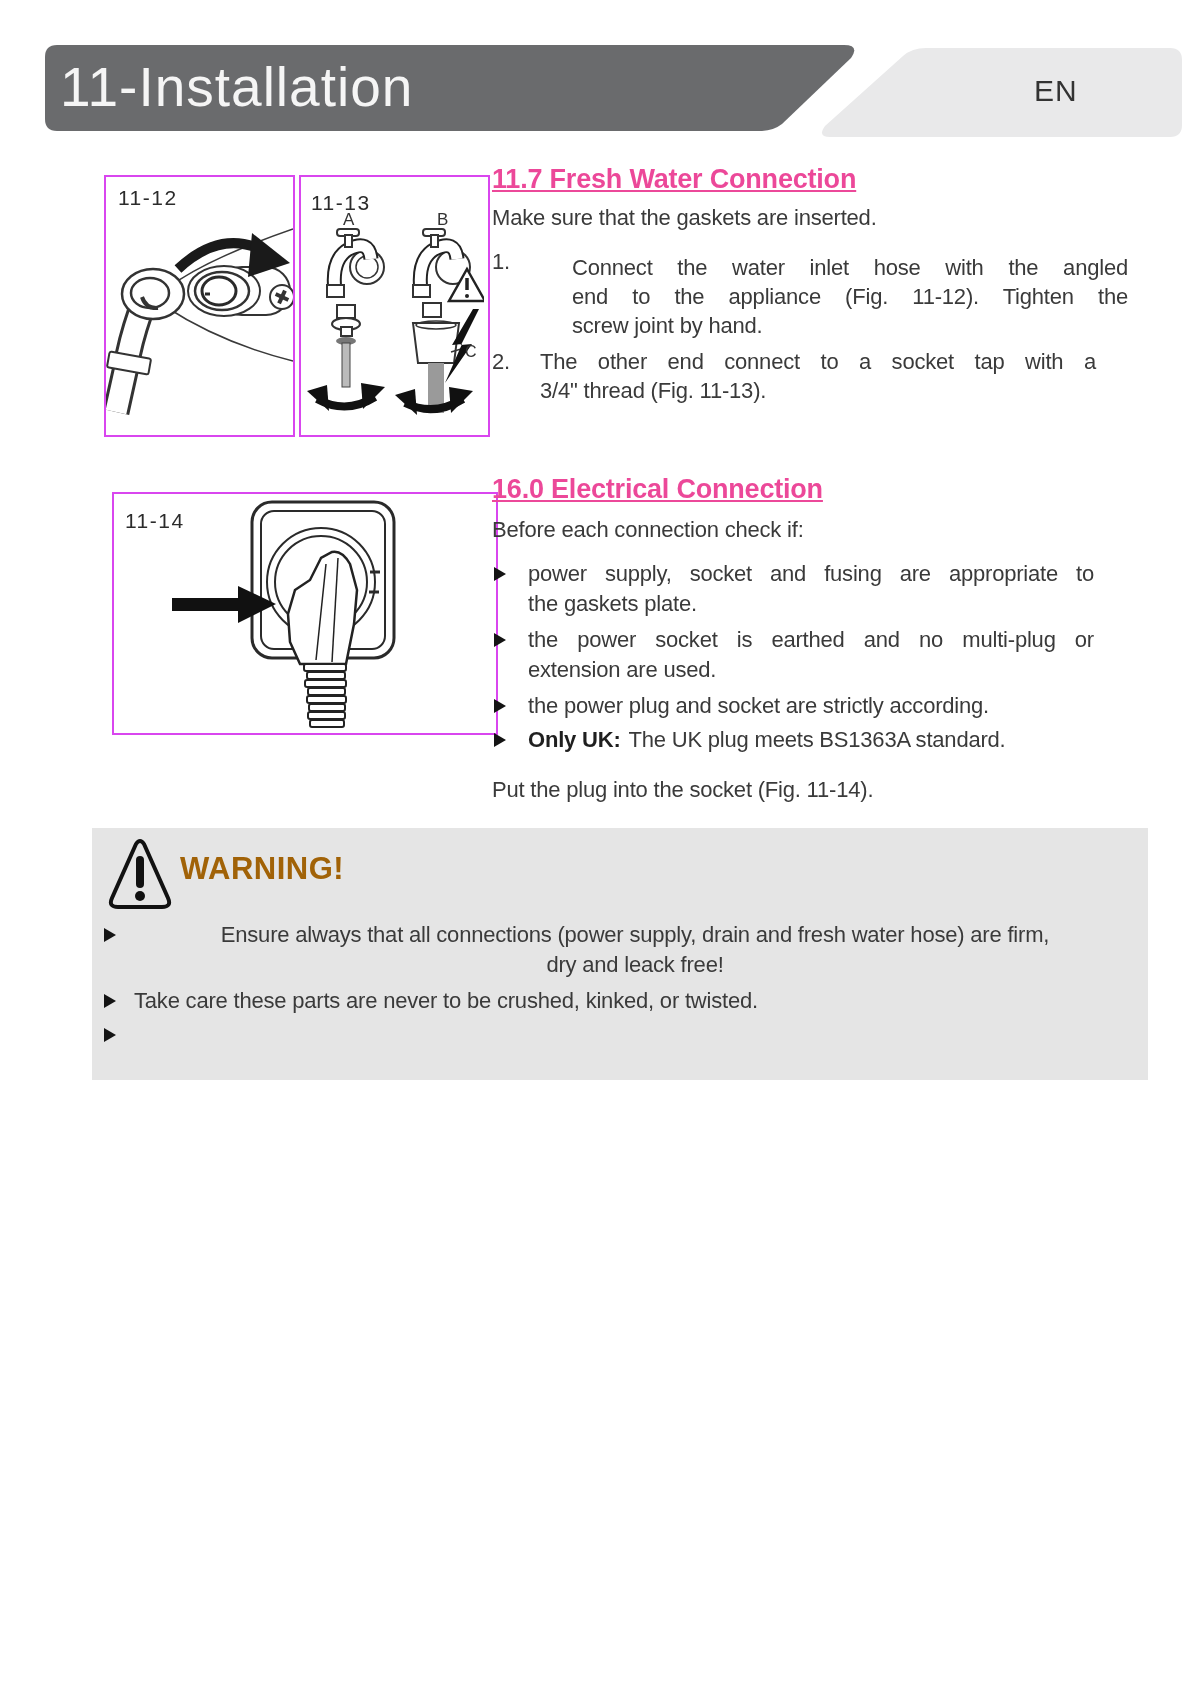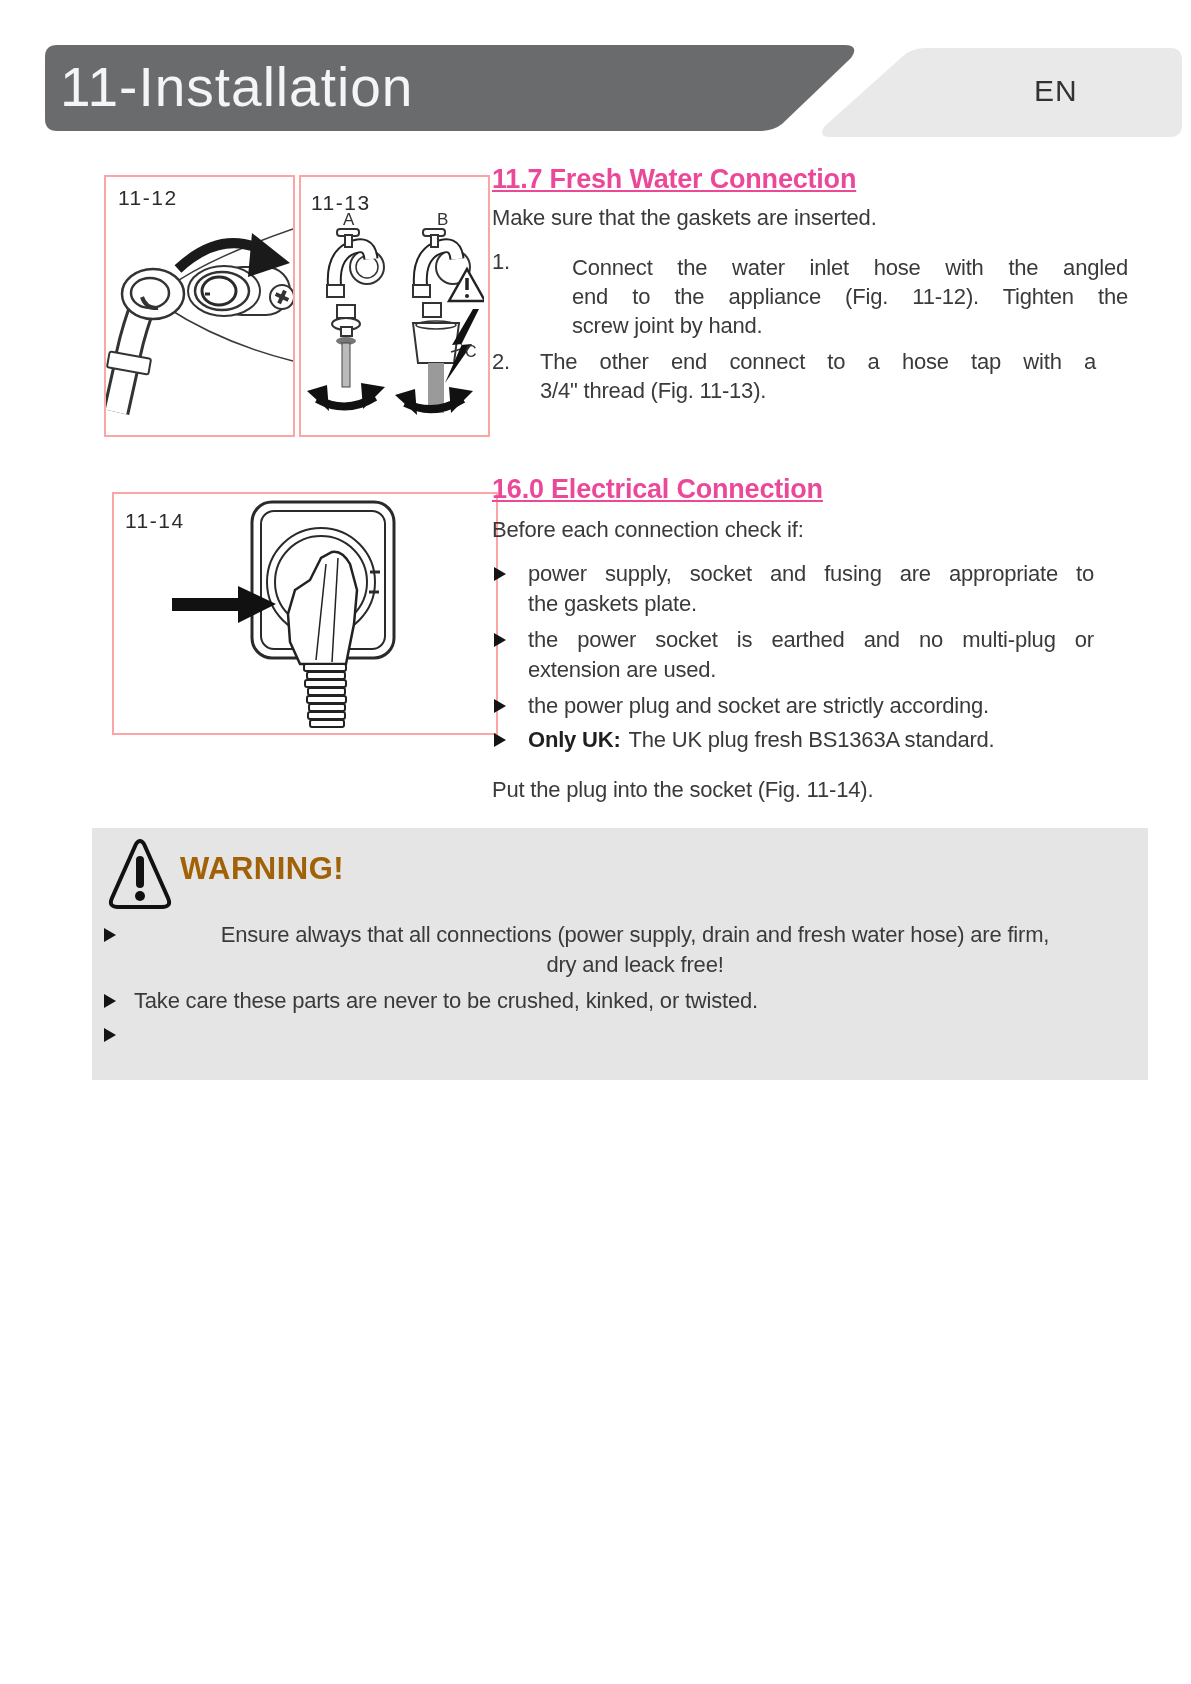--- a/index.html
+++ b/index.html
@@ -4,21 +4,21 @@
 <style>
   html,body{margin:0;padding:0;}
   body{background:#ffffff;font-family:"Liberation Sans", sans-serif;}
   .page{position:relative;width:1191px;height:1332px;background:#fff;overflow:hidden;}
   .abs{position:absolute;}
   .body-text{font-size:22px;color:#3a3a3a;letter-spacing:-0.2px;}
   .heading{font-size:27px;font-weight:bold;color:#ec4899;letter-spacing:-0.2px;text-decoration:underline;}
   .line29{height:29px;line-height:29px;white-space:nowrap;}
   .line30{height:30px;line-height:30px;white-space:nowrap;}
   .stretch{text-align:justify;text-align-last:justify;}
-  .fig-box{position:absolute;border:2px solid #fca5a5;background:#fff;overflow:hidden;}
+  .fig-box{position:absolute;border:2px solid #d946ef;background:#fff;overflow:hidden;}
   .fig-label{position:absolute;font-size:21px;color:#2b2b2b;letter-spacing:1.5px;white-space:nowrap;}
   .tri-marker{width:0;height:0;border-left:12px solid #141414;border-top:7px solid transparent;border-bottom:7px solid transparent;}
   .warn-box{position:absolute;left:92px;top:828px;width:1056px;height:252px;background:#e5e5e5;}
   .warn-title{font-size:31px;font-weight:bold;color:#a16207;letter-spacing:0.5px;}
   .page-num{font-size:26px;color:#222;}
   .title-text{font-size:55px;color:#f5f5f5;letter-spacing:1px;white-space:nowrap;}
   .lang-text{font-size:30px;color:#333;letter-spacing:1px;}
   .bold-lead{font-weight:bold;margin-right:8px;color:#1f1f1f;}
   svg text{font-family:"Liberation Sans",sans-serif;}
 </style>
@@ -139,21 +139,21 @@
 
   <div class="abs body-text line29" style="left:492px;top:247px;">1.</div>
   <div class="abs body-text" style="left:540px;top:253px;width:556px;margin-left:32px;">
     <div class="line29 stretch">Connect the water inlet hose with the angled</div>
     <div class="line29 stretch">end to the appliance (Fig. 11-12). Tighten the</div>
     <div class="line29">screw joint by hand.</div>
   </div>
 
   <div class="abs body-text line29" style="left:492px;top:347px;">2.</div>
   <div class="abs body-text" style="left:540px;top:347px;width:556px;">
-    <div class="line29 stretch">The other end connect to a hose tap with a</div>
+    <div class="line29 stretch">The other end connect to a socket tap with a</div>
     <div class="line29">3/4" thread (Fig. 11-13).</div>
   </div>
 
   <div class="abs heading" style="left:492px;top:474px;">16.0 Electrical Connection</div>
   <div class="abs body-text" style="left:492px;top:517px;">Before each connection check if:</div>
 
   <div class="abs tri-marker" style="left:494px;top:567px;"></div>
   <div class="abs body-text" style="left:528px;top:559px;width:566px;">
     <div class="line30 stretch">power supply, socket and fusing are appropriate to</div>
     <div class="line30">the gaskets plate.</div>
@@ -165,21 +165,21 @@
     <div class="line30">extension are used.</div>
   </div>
 
   <div class="abs tri-marker" style="left:494px;top:699px;"></div>
   <div class="abs body-text" style="left:528px;top:691px;width:566px;">
     <div class="line30">the power plug and socket are strictly according.</div>
   </div>
 
   <div class="abs tri-marker" style="left:494px;top:733px;"></div>
   <div class="abs body-text" style="left:528px;top:725px;width:566px;">
-    <div class="line30"><span class="bold-lead">Only UK:</span><span>The UK plug fresh BS1363A standard.</span></div>
+    <div class="line30"><span class="bold-lead">Only UK:</span><span>The UK plug meets BS1363A standard.</span></div>
   </div>
 
   <div class="abs body-text" style="left:492px;top:777px;">Put the plug into the socket (Fig. 11-14).</div>
 
   <div class="warn-box">
     <svg class="abs" style="left:16px;top:8px;" width="64" height="78" viewBox="0 0 64 78">
       <path d="M28,8 Q32,2 36,8 L60,62 Q64,71 54,71 L10,71 Q0,71 4,62 Z" fill="none" stroke="#111" stroke-width="4" stroke-linejoin="round"></path>
       <line x1="32" y1="24" x2="32" y2="48" stroke="#111" stroke-width="8" stroke-linecap="round"></line>
       <circle cx="32" cy="60" r="5" fill="#111"></circle>
     </svg>

